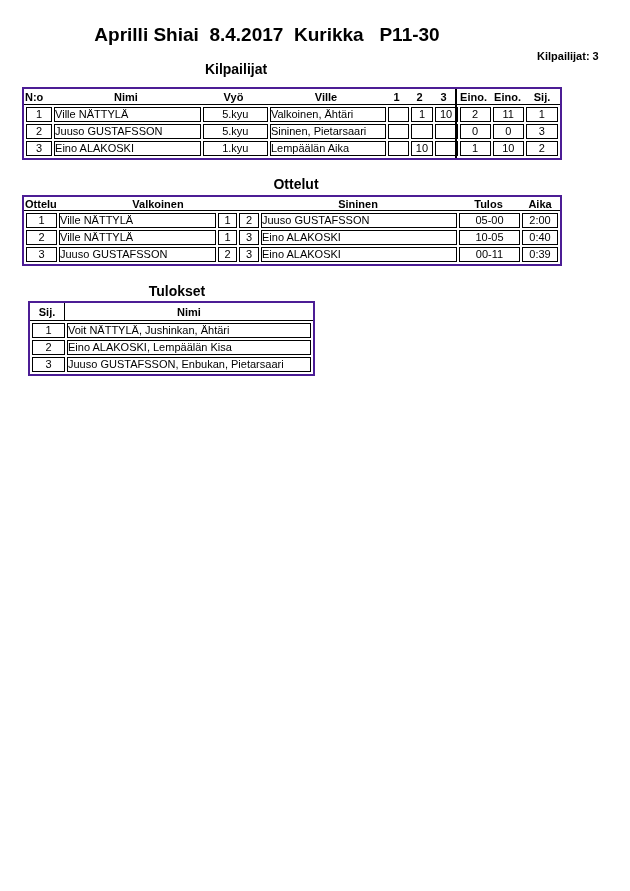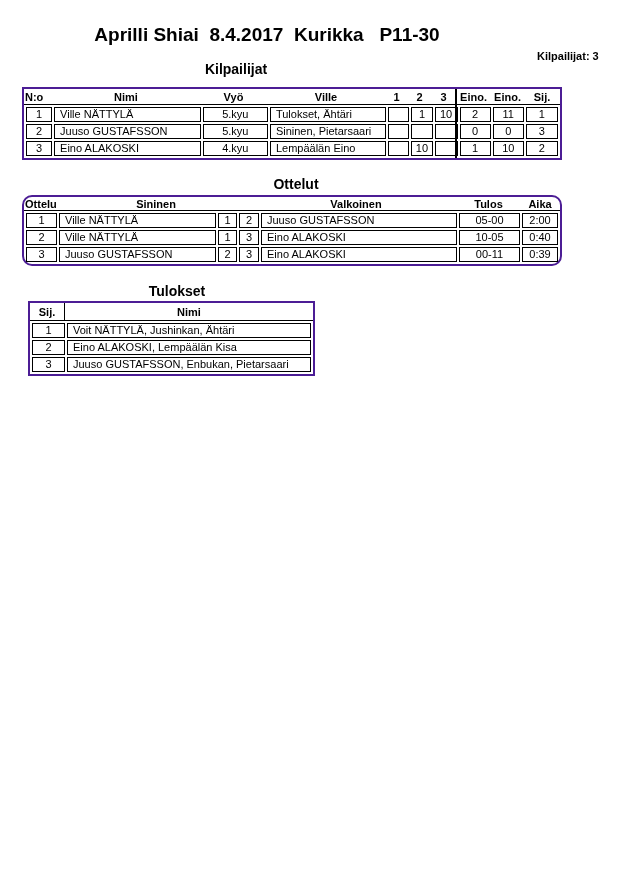--- a/index.html
+++ b/index.html
@@ -20,21 +20,21 @@
     font-size:14px; font-weight:bold; white-space:nowrap;
   }
   #t1-title { left:236px; top:61px; }
   #t2-title { left:296px; top:176px; }
   #t3-title { left:177px; top:283px; }
 
   .tbl {
     position:absolute; background:#fff; border:2px solid #4c1d95; box-sizing:border-box;
   }
   #t1 { left:22px; top:87px;  width:540px; height:73px; }
-  #t2 { left:22px; top:195px; width:540px; height:71px;border-radius:10px; }
+  #t2 { left:22px; top:195px; width:540px; height:71px; }
   #t3 { left:28px; top:301px; width:287px; height:75px; }
 
   .thead {
     display:flex; border-bottom:1px solid #000; box-sizing:border-box;
     font-weight:bold; font-size:11px; align-items:stretch;
   }
   #t1 .thead { height:16px; }
   #t2 .thead { height:14px; }
   #t3 .thead { height:18px; }
   .th {
@@ -46,21 +46,21 @@
   table.bd {
     border-collapse:separate; border-spacing:2px; table-layout:fixed; margin:0;
   }
   #t1 table.bd, #t2 table.bd { width:536px; }
   #t3 table.bd { width:283px; }
   td {
     border:1px solid #000; height:15px; padding:0; box-sizing:border-box;
     font-size:11px; line-height:13px; text-align:center; vertical-align:middle;
     overflow:hidden; white-space:nowrap; background:#fff;
   }
-  td.al { text-align:left; padding-left:5px; }
+  td.al { text-align:left; }
   .vsep {
     position:absolute; left:431px; top:0; bottom:0; width:2px; background:#000;
   }
   #t3 .th-sij { border-right:1px solid #000; }
 </style>
 </head>
 <body>
 
 <div class="main-title">Aprilli Shiai  8.4.2017  Kurikka   P11-30</div>
 <div class="count-label">Kilpailijat: 3</div>
@@ -92,21 +92,21 @@
         <col style="width:23px">
       <col style="width:31px">
         <col style="width:31px">
         <col style="width:32px">
     </colgroup>
     <tbody>
         <tr>
       <td>1</td>
       <td class="al">Ville NÄTTYLÄ</td>
       <td>5.kyu</td>
-      <td class="al">Tulokset, Ähtäri</td>
+      <td class="al">Valkoinen, Ähtäri</td>
       <td></td>
       <td>1</td>
       <td>10</td>
       <td>2</td>
       <td>11</td>
       <td>1</td>
     </tr>
     <tr>
       <td>2</td>
       <td class="al">Juuso GUSTAFSSON</td>
@@ -115,40 +115,40 @@
       <td></td>
       <td></td>
       <td></td>
       <td>0</td>
       <td>0</td>
       <td>3</td>
     </tr>
     <tr>
       <td>3</td>
       <td class="al">Eino ALAKOSKI</td>
-      <td>4.kyu</td>
-      <td class="al">Lempäälän Eino</td>
+      <td>1.kyu</td>
+      <td class="al">Lempäälän Aika</td>
       <td></td>
       <td>10</td>
       <td></td>
       <td>1</td>
       <td>10</td>
       <td>2</td>
     </tr>
   </tbody>
     </table>
 </div>
 
 <div class="sec-title" id="t2-title">Ottelut</div>
 
 <div class="tbl" id="t2">
   <div class="thead">
     <span class="th l" style="width:33px">Ottelu</span>
+    <span class="th" style="width:202px">Valkoinen</span>
     <span class="th" style="width:198px">Sininen</span>
-    <span class="th" style="width:202px">Valkoinen</span>
     <span class="th" style="width:63px">Tulos</span>
     <span class="th" style="width:40px">Aika</span>
   </div>
   <table class="bd">
     <colgroup>
       <col style="width:31px">
         <col style="width:157px">
         <col style="width:19px">
         <col style="width:20px">
       <col style="width:196px">

